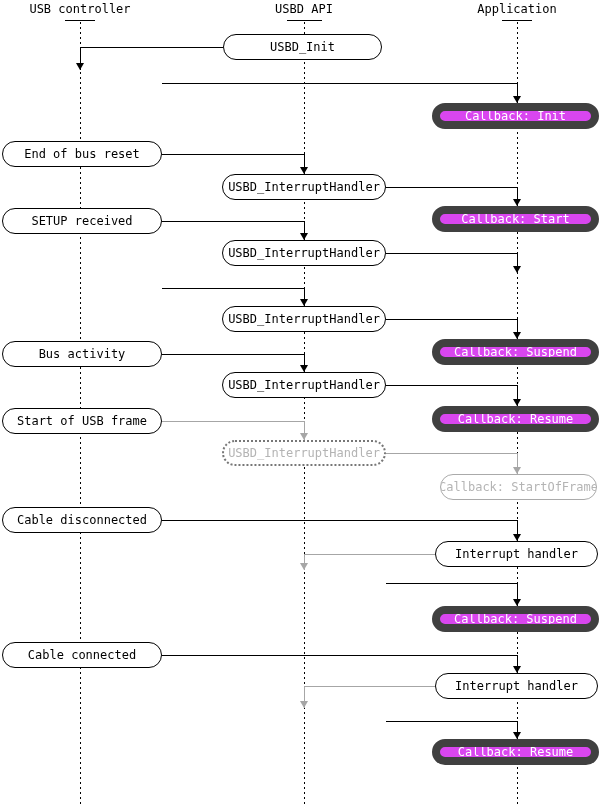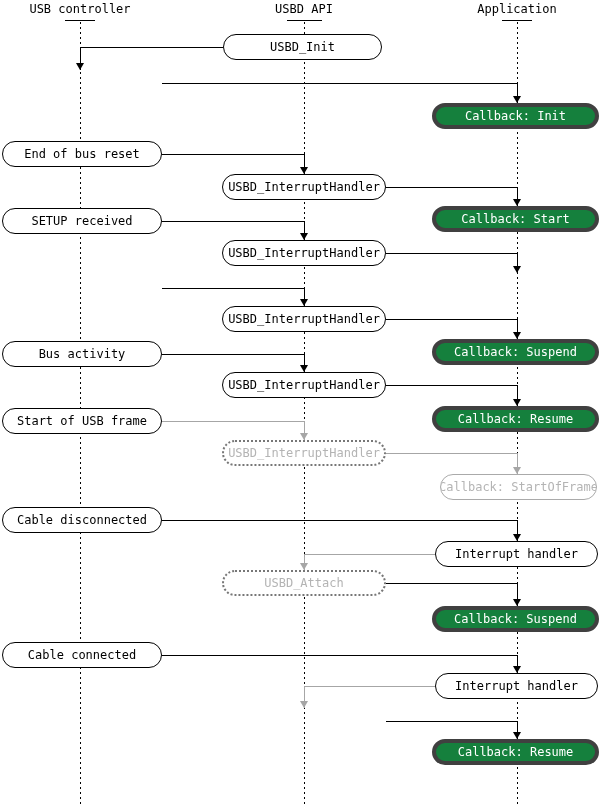--- a/index.html
+++ b/index.html
@@ -25,21 +25,21 @@
     border-left:4px solid transparent;border-right:4px solid transparent;
     border-top:7px solid #000;
   }
   .arrowhead.gray{border-top-color:#a6a6a6;}
   .node{
     position:absolute;height:26px;box-sizing:border-box;border-radius:13px;
     display:flex;align-items:center;justify-content:center;
     font-size:12px;white-space:nowrap;overflow:hidden;
   }
   .node.outline{background:#fff;border:1px solid #000;color:#000;}
-  .node.filled{background:#15803d;border:4px solid #404040;color:#fff;}
+  .node.filled{background:#d946ef;border:8px solid #404040;color:#fff;}
   .node.ghost-dotted{background:#fff;border:2px dotted #777;color:#b4b4b4;}
   .node.ghost-outline{background:#fff;border:1px solid #aaa;color:#b4b4b4;}
 </style>
 </head>
 <body>
 
 <div id="stage">
     <div class="lifeline" style="left: 80px;"></div>
     <div class="lane-underline" style="left: 65px; width: 30px;"></div>
     <div class="lane-label" style="left: -20px;">USB controller</div>
@@ -113,18 +113,17 @@
     <div class="node outline" style="left: 222px; top: 306px; width: 164px;">USBD_InterruptHandler</div>
     <div class="node filled" style="left: 432px; top: 339px; width: 167px;">Callback: Suspend</div>
     <div class="node outline" style="left: 2px; top: 341px; width: 160px;">Bus activity</div>
     <div class="node outline" style="left: 222px; top: 372px; width: 164px;">USBD_InterruptHandler</div>
     <div class="node filled" style="left: 432px; top: 406px; width: 167px;">Callback: Resume</div>
     <div class="node outline" style="left: 2px; top: 408px; width: 160px;">Start of USB frame</div>
     <div class="node ghost-dotted" style="left: 222px; top: 440px; width: 164px;">USBD_InterruptHandler</div>
     <div class="node ghost-outline" style="left: 440px; top: 474px; width: 157px;">Callback: StartOfFrame</div>
     <div class="node outline" style="left: 2px; top: 507px; width: 160px;">Cable disconnected</div>
     <div class="node outline" style="left: 435px; top: 541px; width: 163px;">Interrupt handler</div>
-    <div class="node ghost-dotted" style="left: 222px; top: 570px; width: 164px;">USBD_Attach</div>
     <div class="node filled" style="left: 432px; top: 606px; width: 167px;">Callback: Suspend</div>
     <div class="node outline" style="left: 2px; top: 642px; width: 160px;">Cable connected</div>
     <div class="node outline" style="left: 435px; top: 673px; width: 163px;">Interrupt handler</div>
     <div class="node filled" style="left: 432px; top: 739px; width: 167px;">Callback: Resume</div>
   </div>
 
 </body></html>

